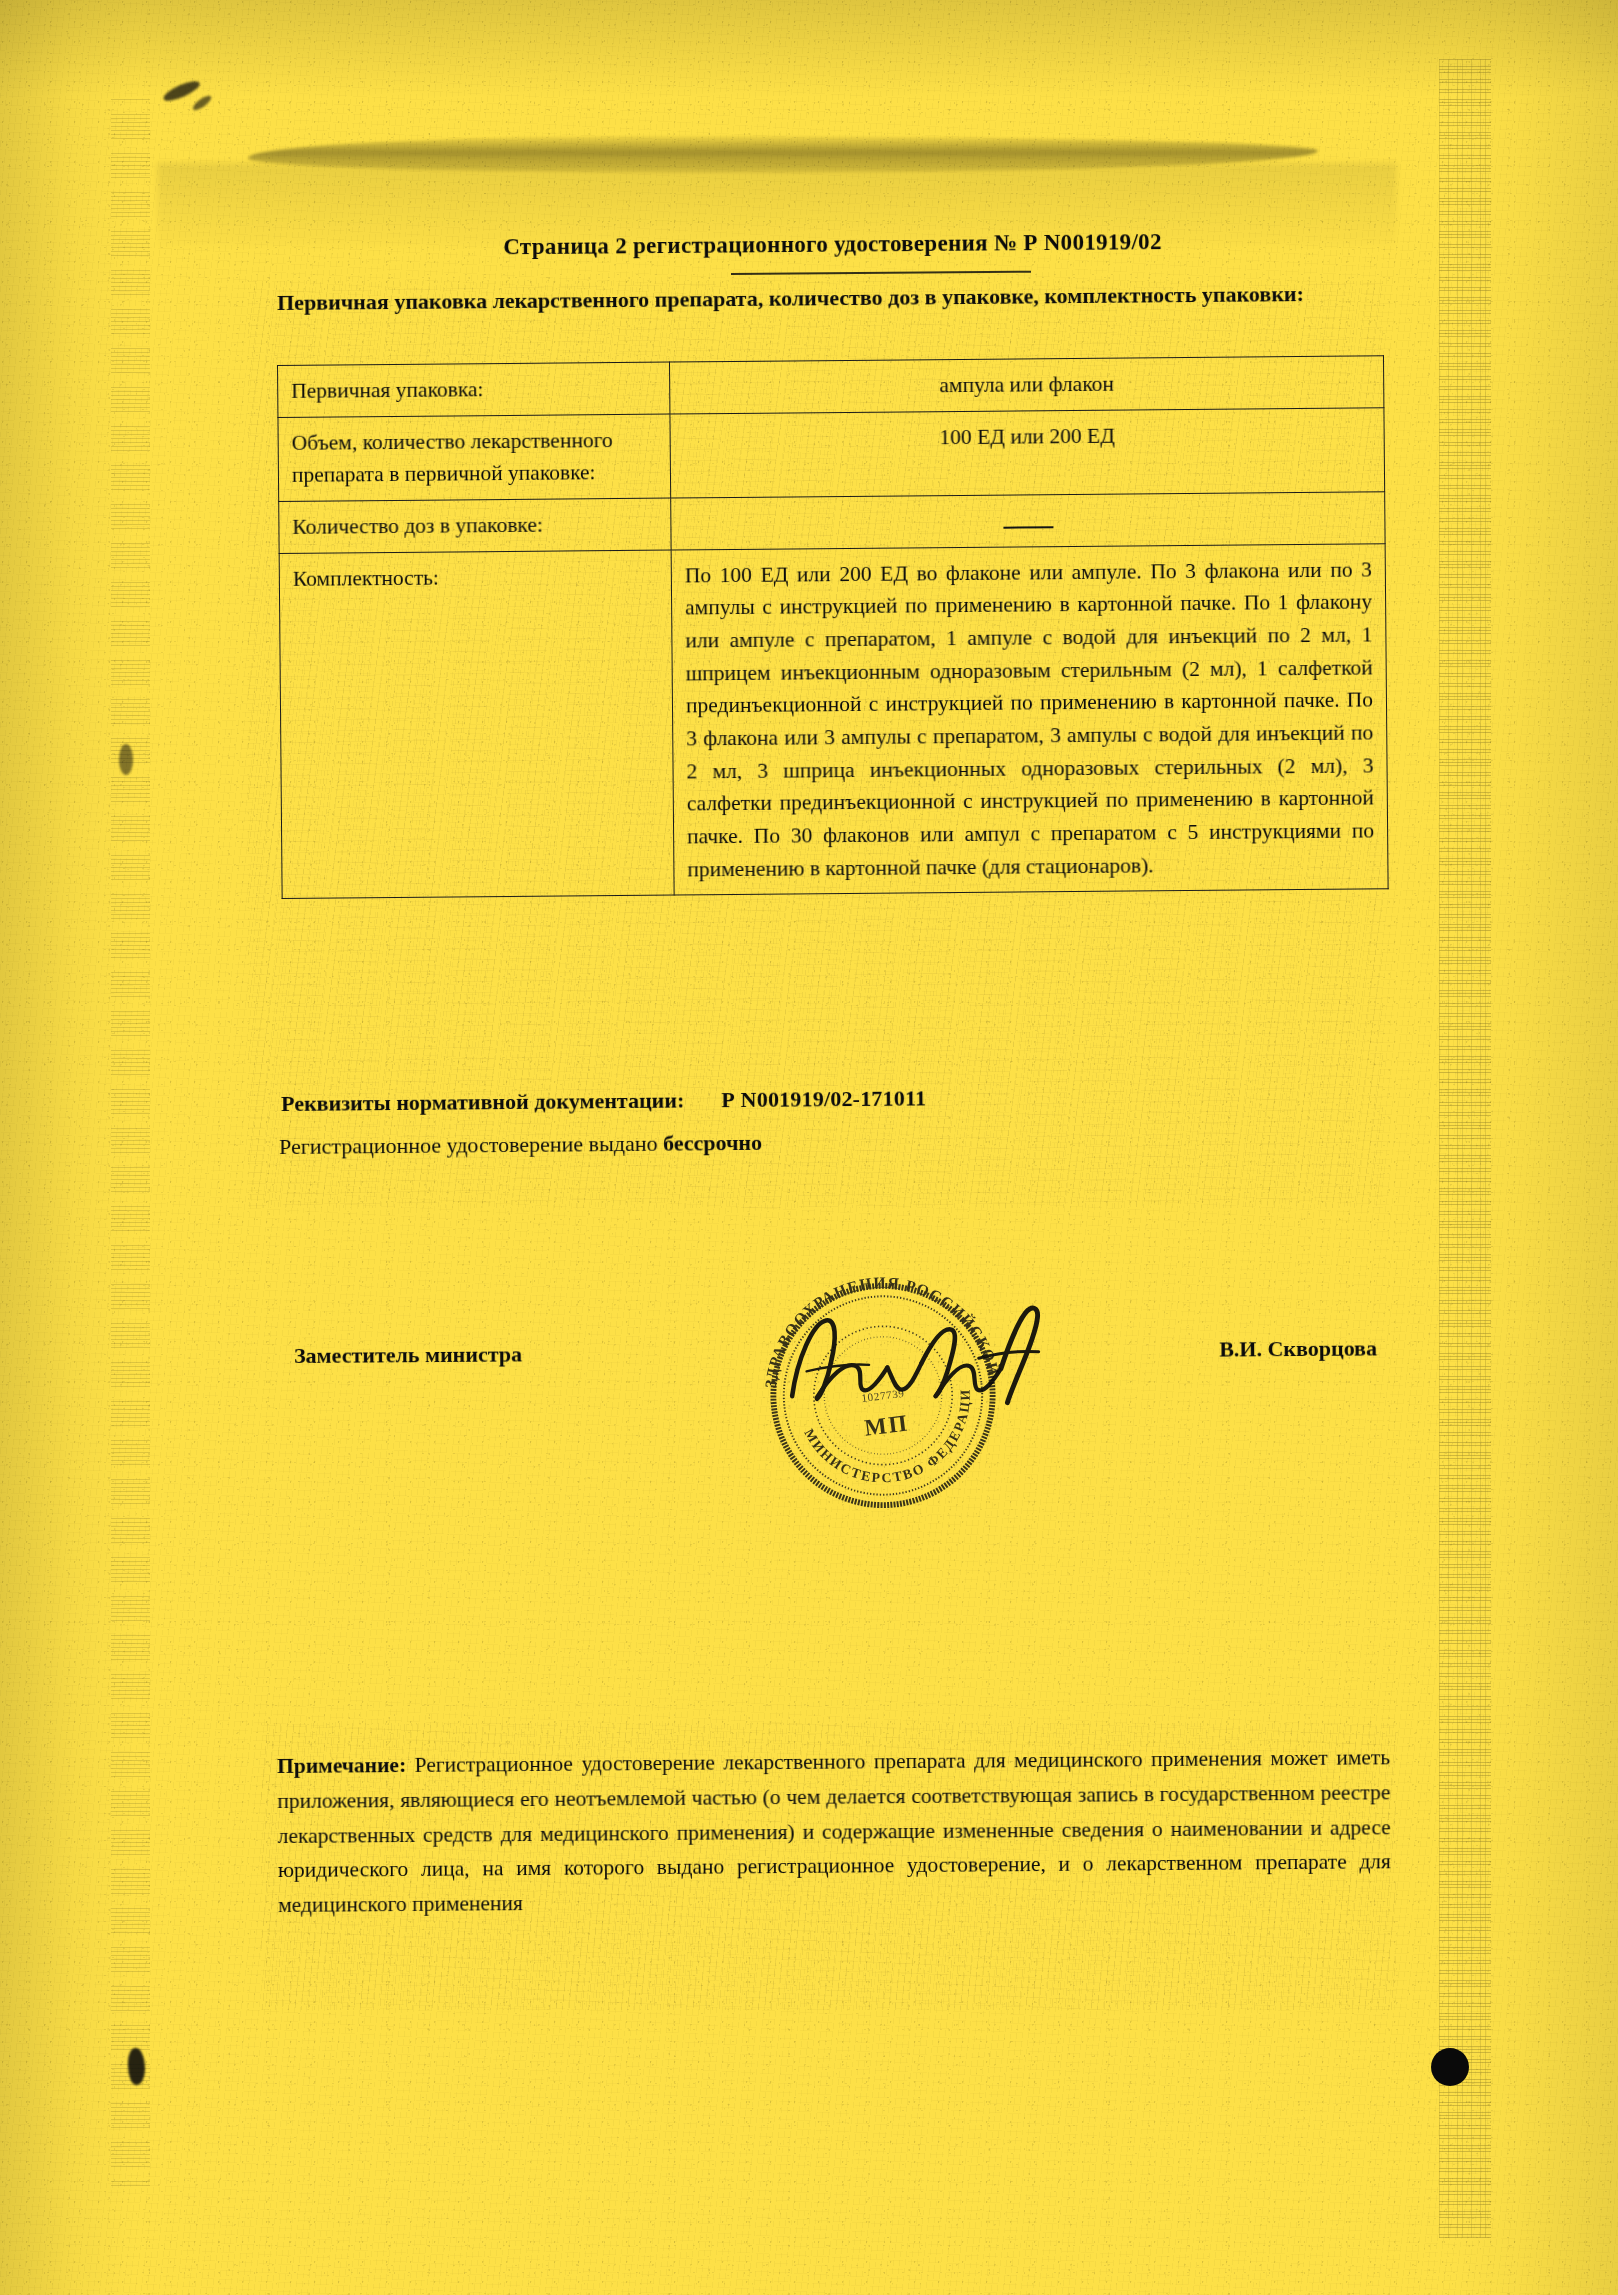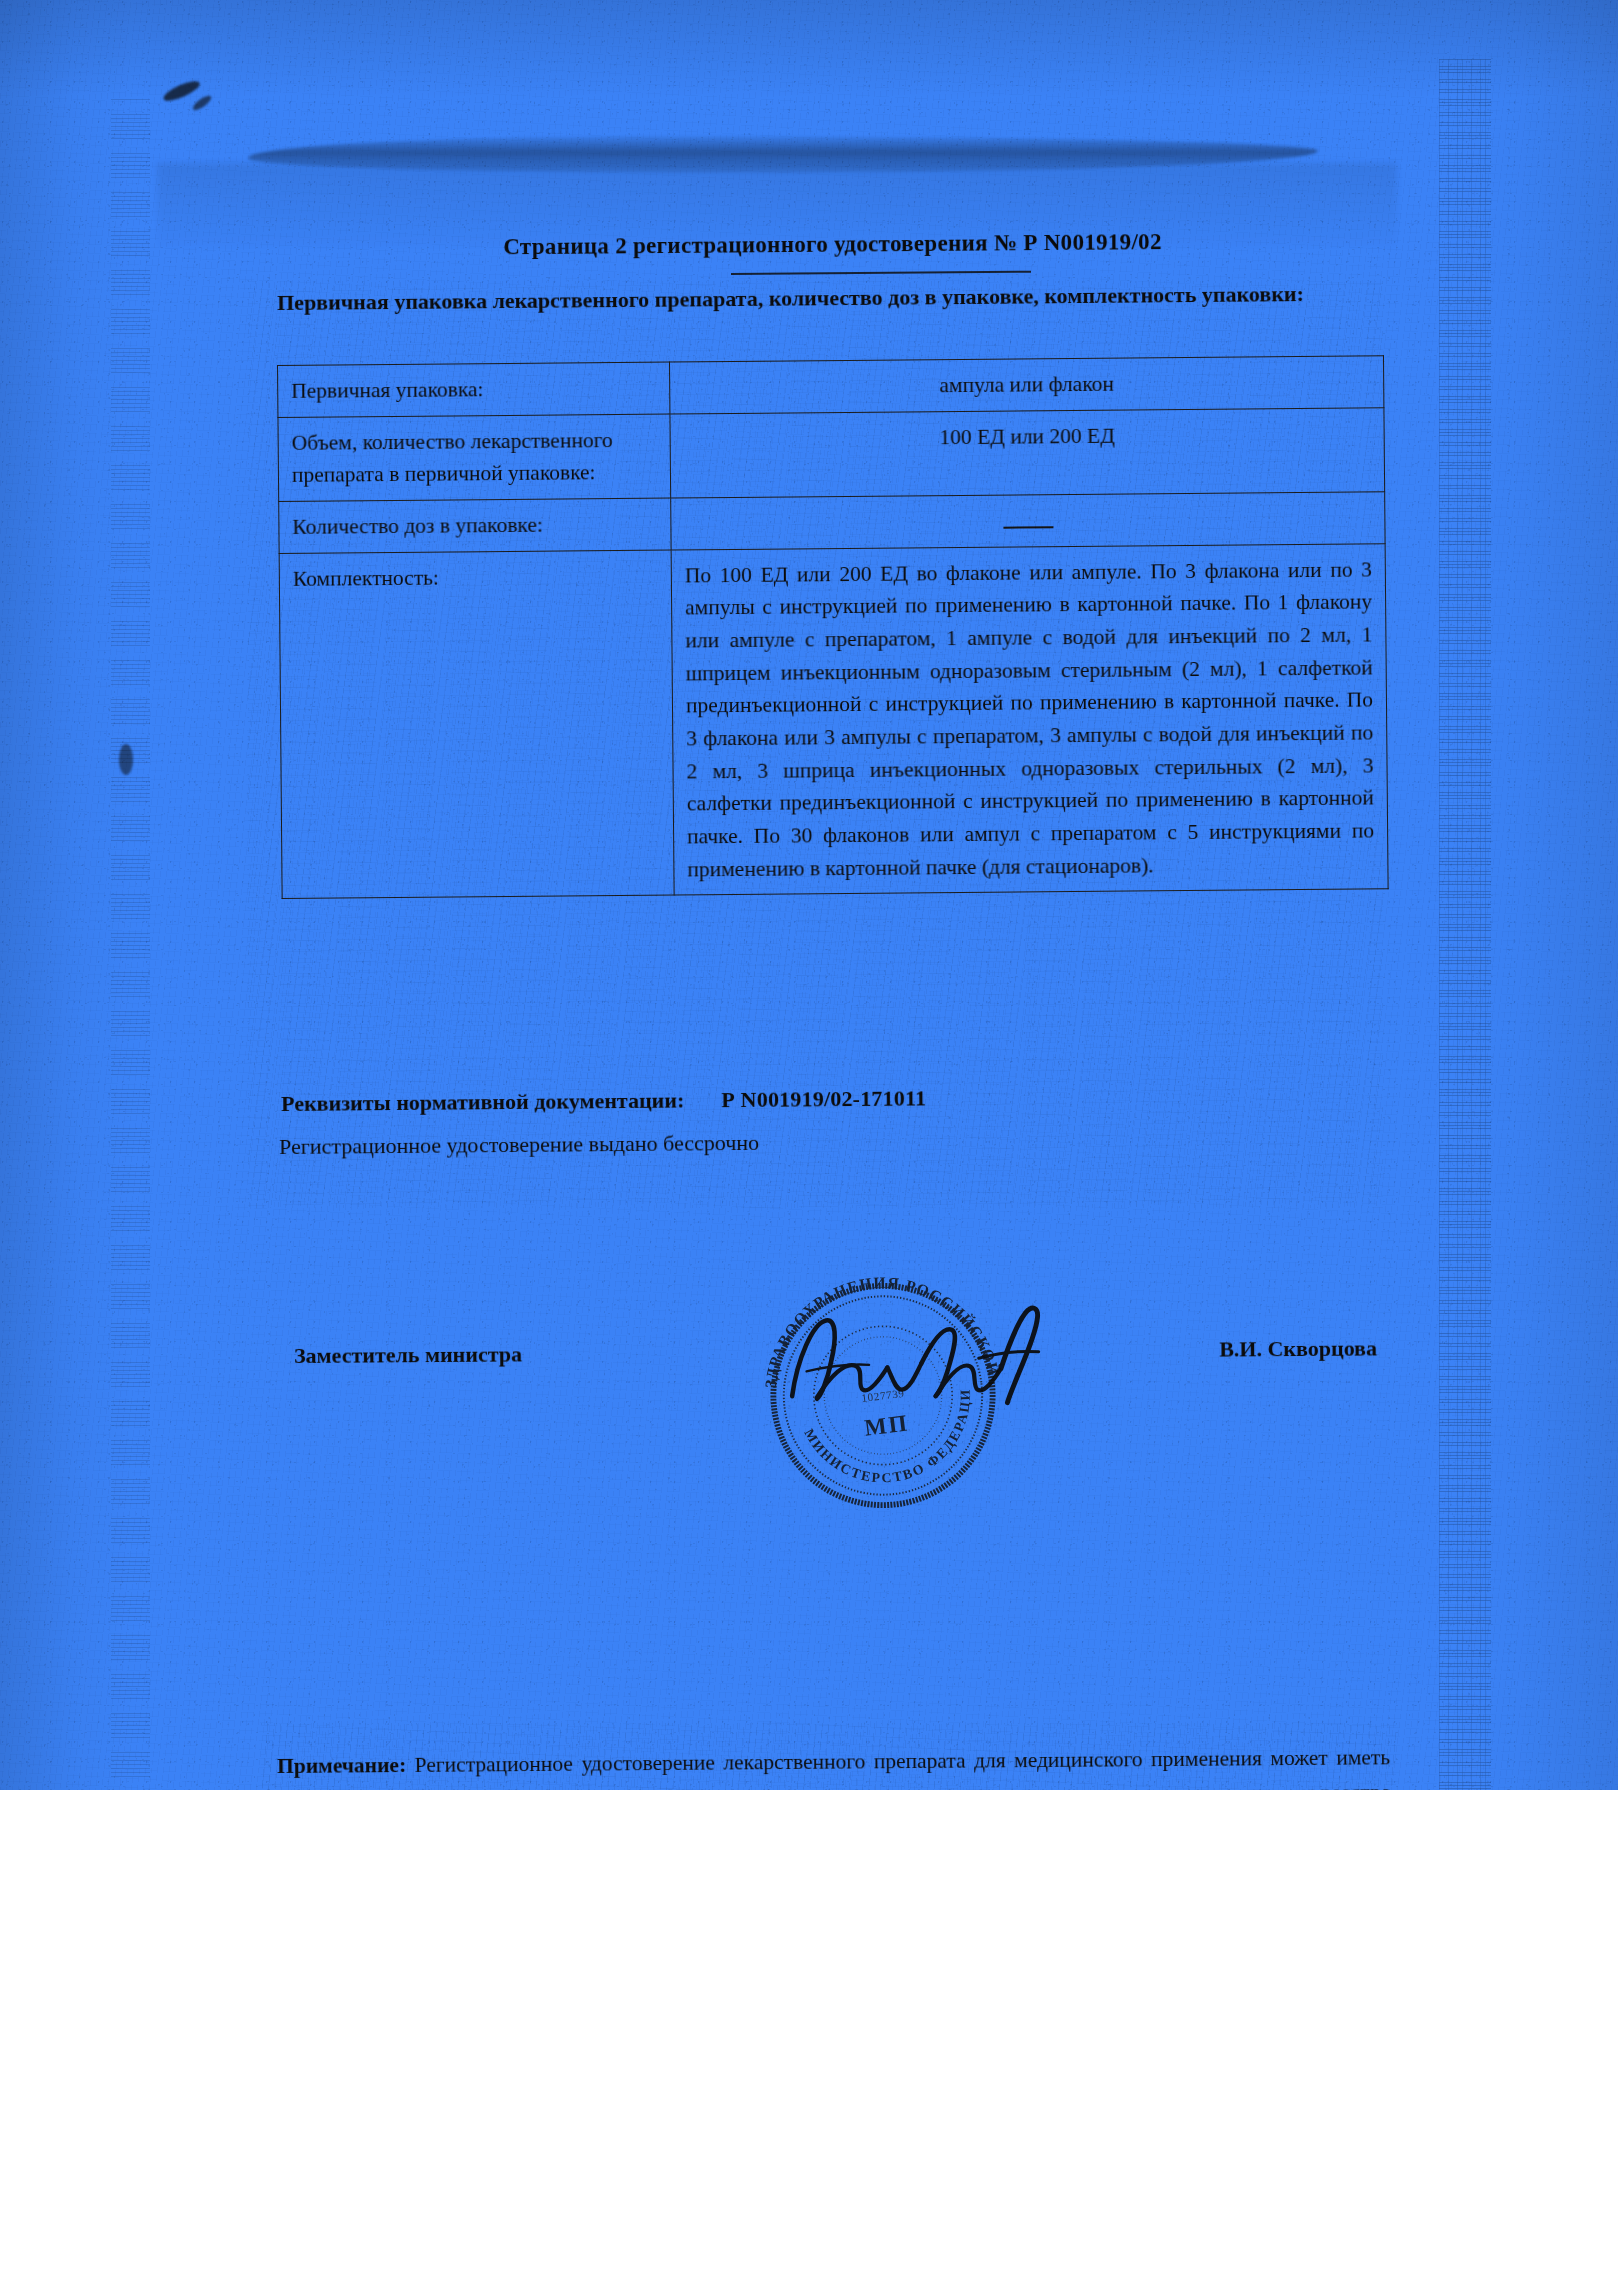--- a/index.html
+++ b/index.html
@@ -4,22 +4,22 @@
 <style>
   html, body {
     margin: 0;
     padding: 0;
     background: #ffffff;
   }
 
   #page {
     position: relative;
     width: 1618px;
-    height: 1790px;
-    background: #3b82f6;
+    height: 2295px;
+    background: #fde047;
     font-family: "Liberation Serif", "DejaVu Serif", serif;
     color: #0b0b0b;
     overflow: hidden;
   }
 
   
   .scan-noise {
     position: absolute;
     inset: 0;
     pointer-events: none;
@@ -241,21 +241,21 @@
 
   .perpetual {
     position: absolute;
     left: 279px;
     top: 1134px;
     width: 1109px;
     font-size: 22px;
     transform: rotate(-0.5deg);
     transform-origin: left top;
   }
-  .perpetual b { font-weight: 400; }
+  .perpetual b { font-weight: 700; }
 
   .sig-row {
     position: absolute;
     left: 294px;
     top: 1343px;
     width: 1083px;
     font-size: 22px;
     font-weight: 700;
     transform: rotate(-0.4deg);
     transform-origin: left top;

